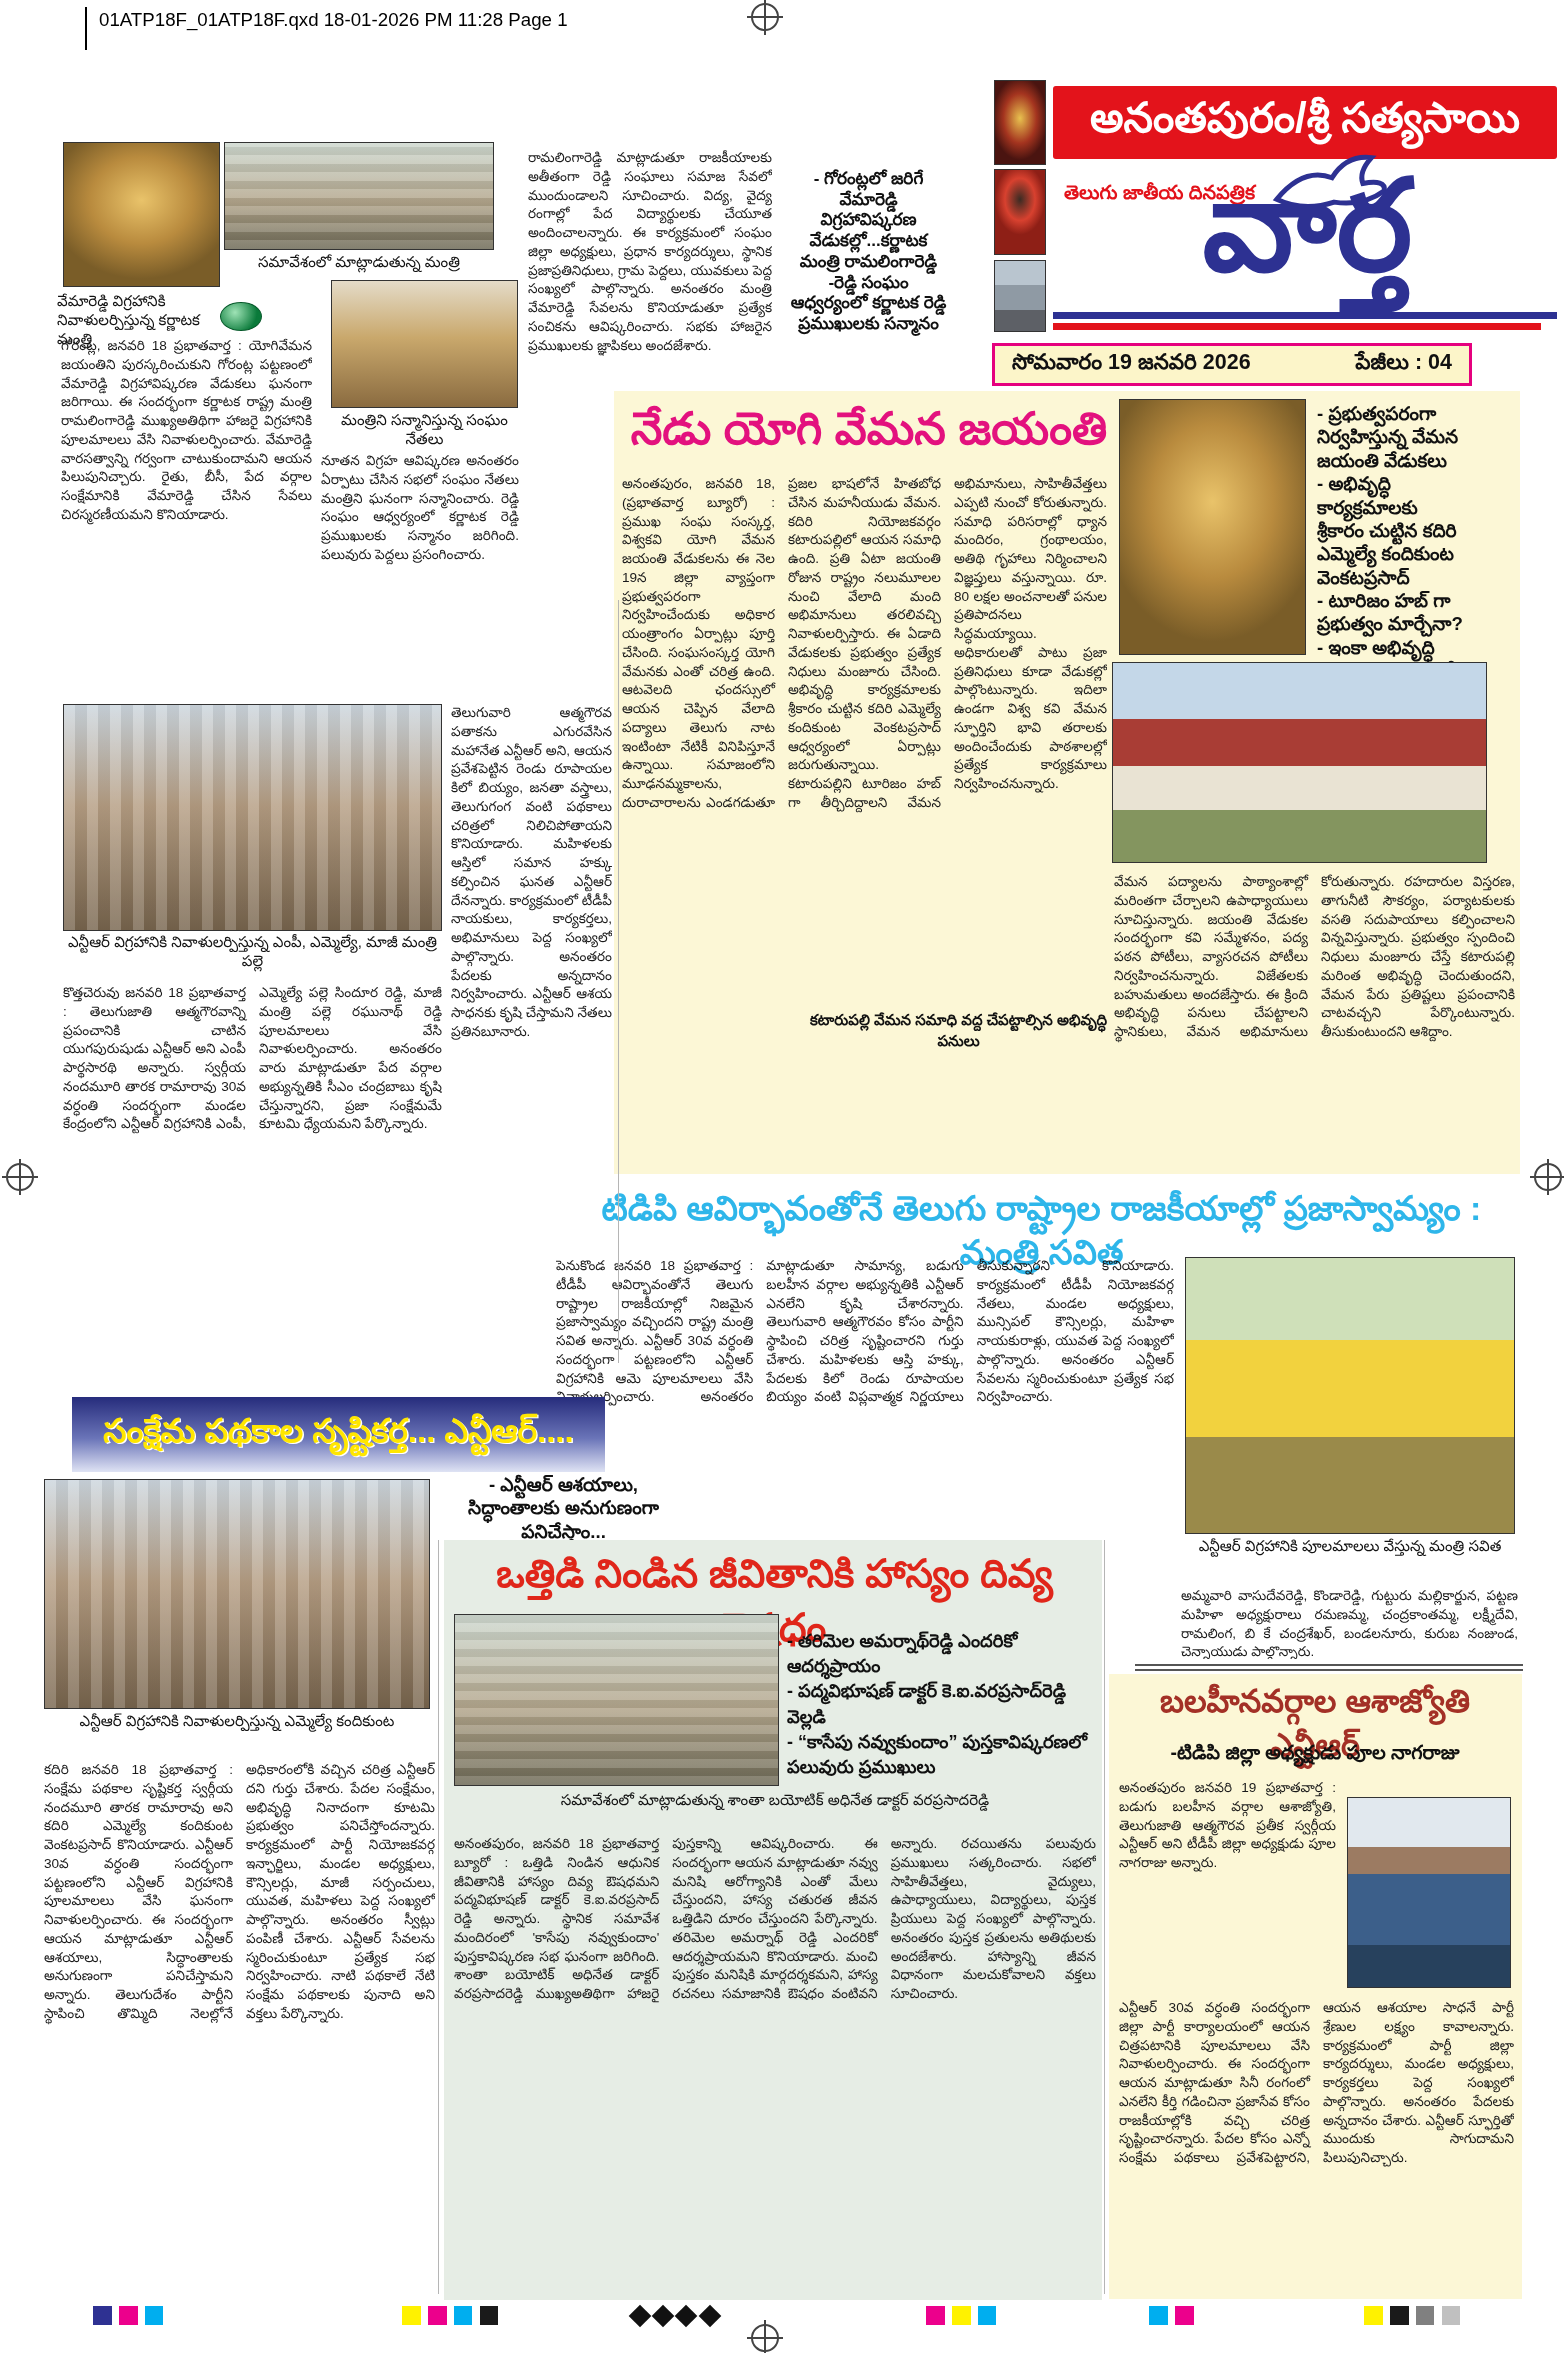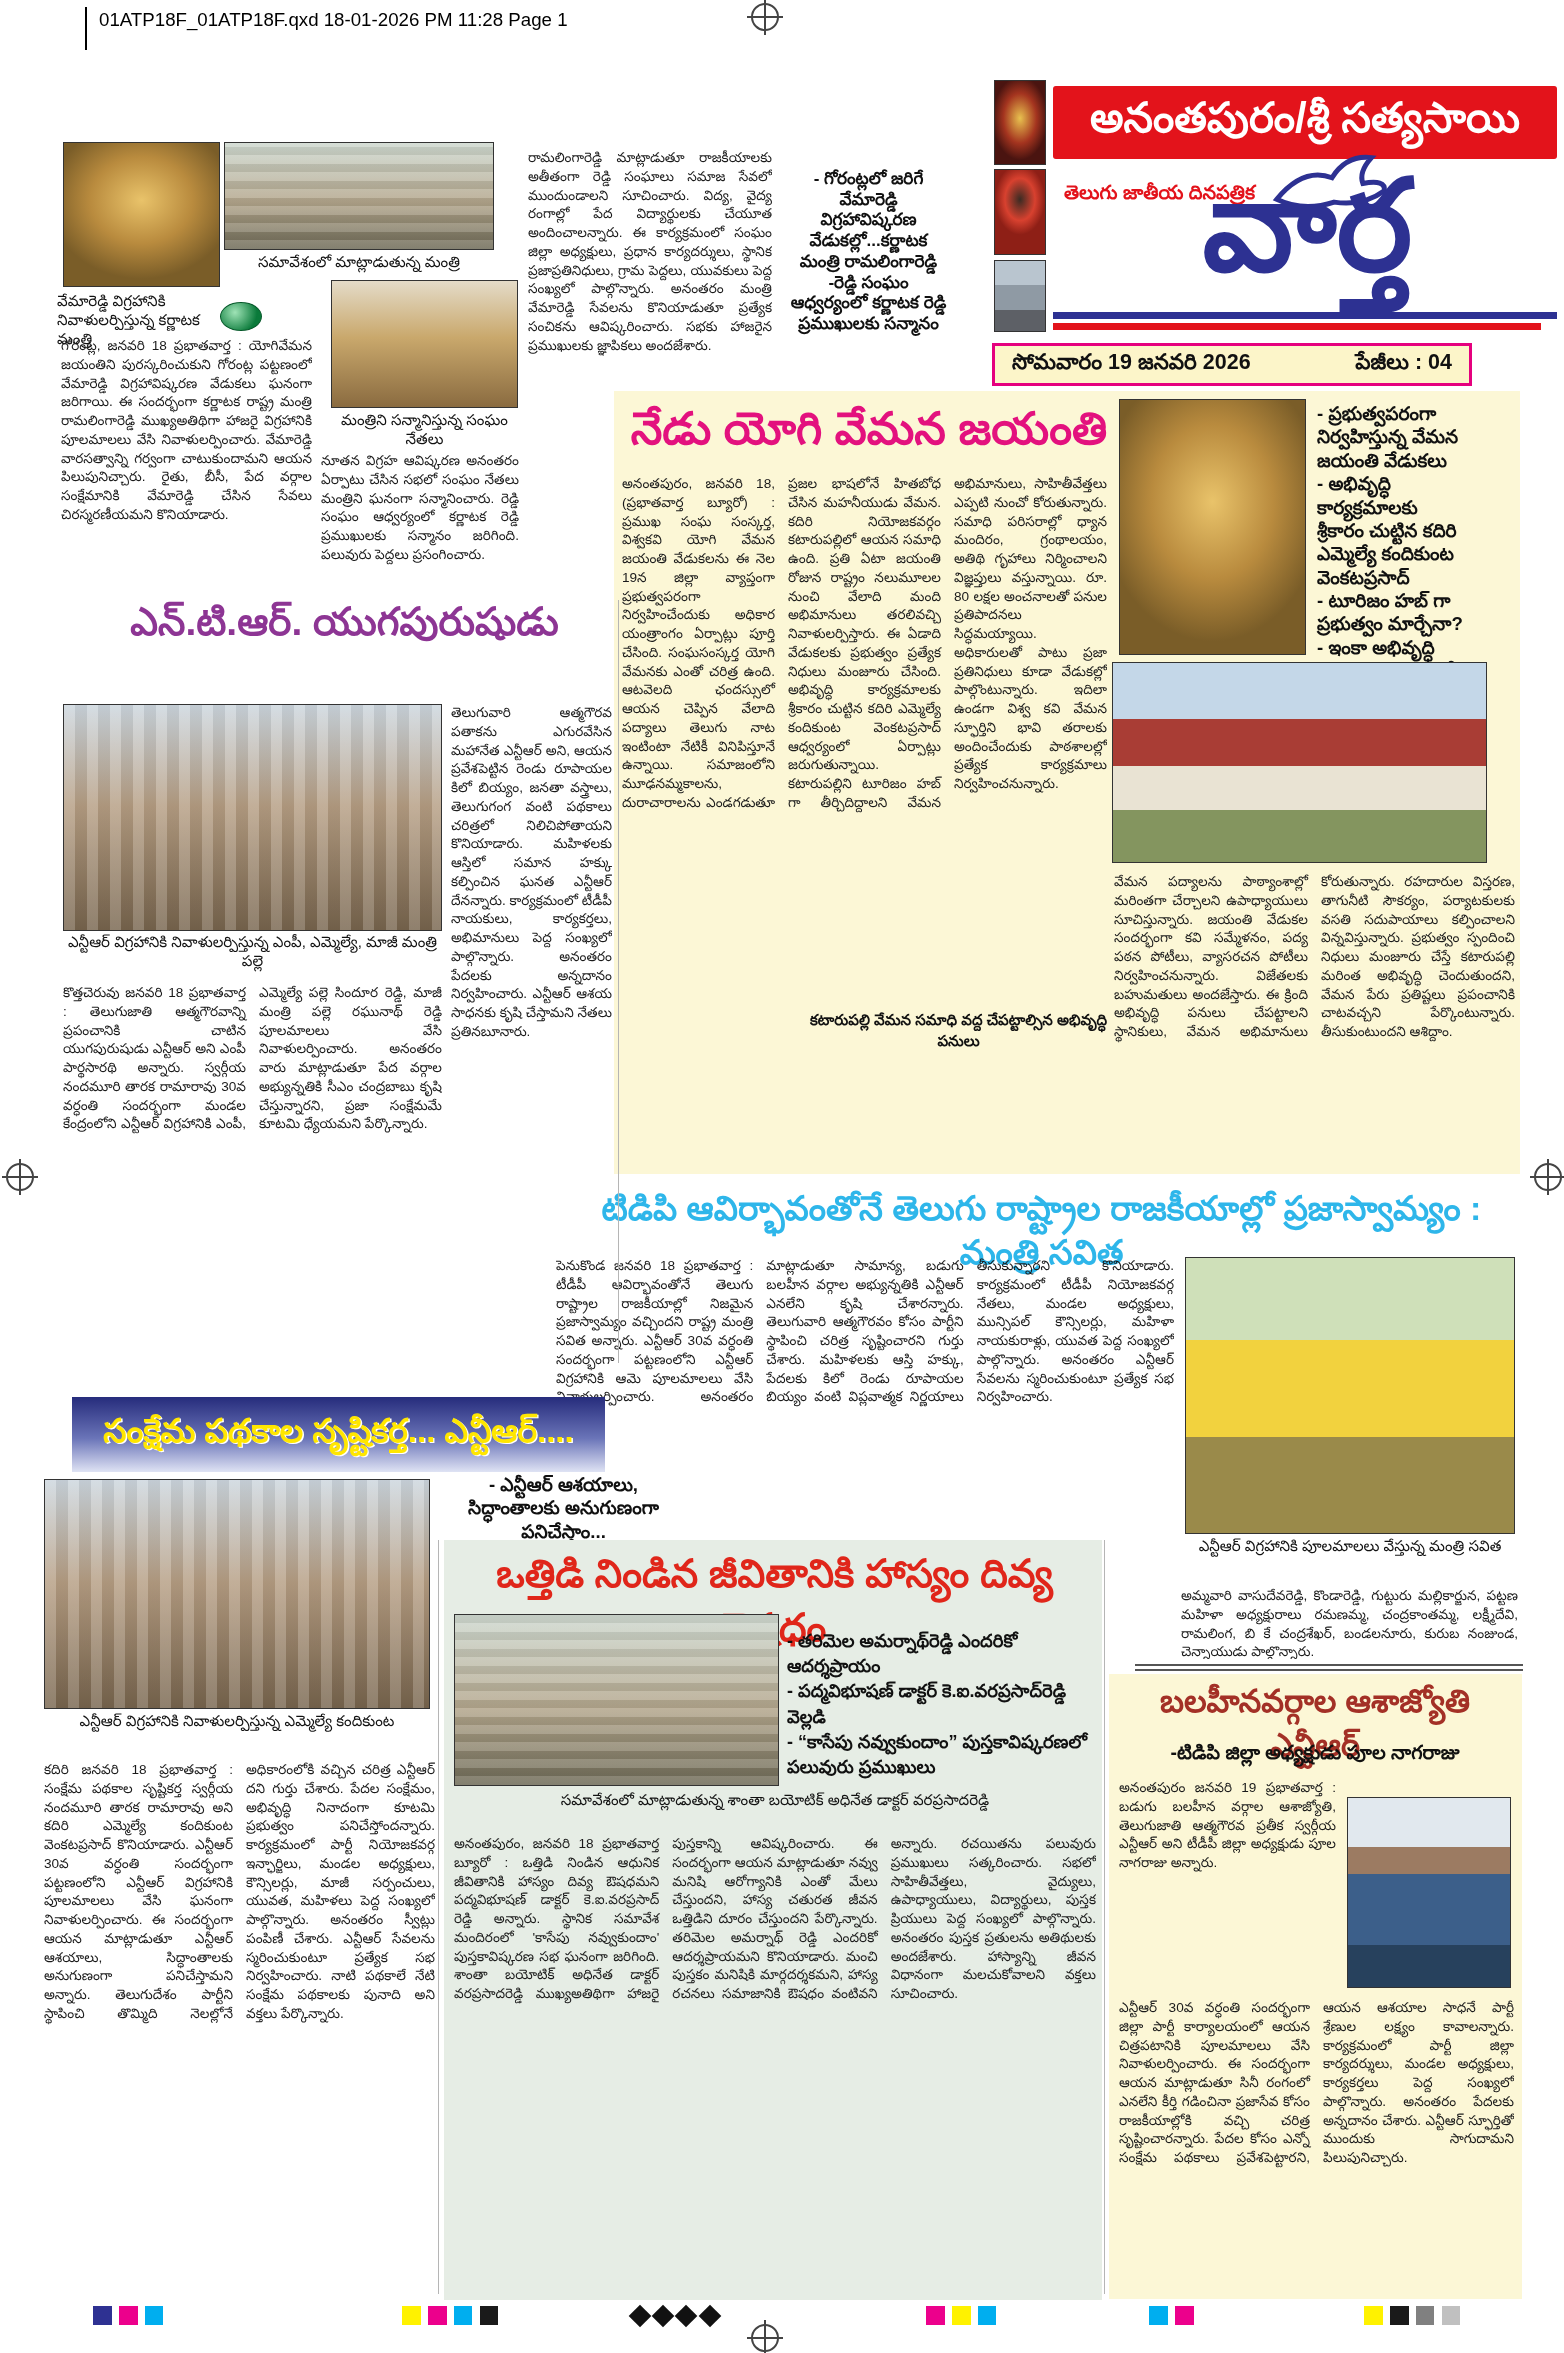--- a/index.html
+++ b/index.html
@@ -107,21 +107,20 @@
 ప్రభుత్వం మార్చేనా?
 - ఇంకా అభివృద్ధి
 కార్యక్రమాలకు ఎన్నో...</div>
 
   <div class="ph ph-building" style="left:1112px;top:662px;width:375px;height:201px;"></div>
 
   <div class="abs body-txt cols3" style="left:622px;top:475px;width:485px;height:688px;">అనంతపురం, జనవరి 18, (ప్రభాతవార్త బ్యూరో) : ప్రముఖ సంఘ సంస్కర్త, విశ్వకవి యోగి వేమన జయంతి వేడుకలను ఈ నెల 19న జిల్లా వ్యాప్తంగా ప్రభుత్వపరంగా నిర్వహించేందుకు అధికార యంత్రాంగం ఏర్పాట్లు పూర్తి చేసింది. సంఘసంస్కర్త యోగి వేమనకు ఎంతో చరిత్ర ఉంది. ఆటవెలది ఛందస్సులో ఆయన చెప్పిన వేలాది పద్యాలు తెలుగు నాట ఇంటింటా నేటికీ వినిపిస్తూనే ఉన్నాయి. సమాజంలోని మూఢనమ్మకాలను, దురాచారాలను ఎండగడుతూ ప్రజల భాషలోనే హితబోధ చేసిన మహనీయుడు వేమన. కదిరి నియోజకవర్గం కటారుపల్లిలో ఆయన సమాధి ఉంది. ప్రతి ఏటా జయంతి రోజున రాష్ట్రం నలుమూలల నుంచి వేలాది మంది అభిమానులు తరలివచ్చి నివాళులర్పిస్తారు. ఈ ఏడాది వేడుకలకు ప్రభుత్వం ప్రత్యేక నిధులు మంజూరు చేసింది. అభివృద్ధి కార్యక్రమాలకు శ్రీకారం చుట్టిన కదిరి ఎమ్మెల్యే కందికుంట వెంకటప్రసాద్ ఆధ్వర్యంలో ఏర్పాట్లు జరుగుతున్నాయి. కటారుపల్లిని టూరిజం హబ్ గా తీర్చిదిద్దాలని వేమన అభిమానులు, సాహితీవేత్తలు ఎప్పటి నుంచో కోరుతున్నారు. సమాధి పరిసరాల్లో ధ్యాన మందిరం, గ్రంథాలయం, అతిథి గృహాలు నిర్మించాలని విజ్ఞప్తులు వస్తున్నాయి. రూ. 80 లక్షల అంచనాలతో పనుల ప్రతిపాదనలు సిద్ధమయ్యాయి. అధికారులతో పాటు ప్రజా ప్రతినిధులు కూడా వేడుకల్లో పాల్గొంటున్నారు. ఇదిలా ఉండగా విశ్వ కవి వేమన స్ఫూర్తిని భావి తరాలకు అందించేందుకు పాఠశాలల్లో ప్రత్యేక కార్యక్రమాలు నిర్వహించనున్నారు.</div>
   <div class="abs" style="left:790px;top:1011px;width:337px;background:#fcf7d6;font-size:15px;font-weight:bold;text-align:center;">కటారుపల్లి వేమన సమాధి వద్ద చేపట్టాల్సిన అభివృద్ధి పనులు</div>
   <div class="abs body-txt cols2" style="left:1114px;top:873px;width:401px;height:290px;">వేమన పద్యాలను పాఠ్యాంశాల్లో మరింతగా చేర్చాలని ఉపాధ్యాయులు సూచిస్తున్నారు. జయంతి వేడుకల సందర్భంగా కవి సమ్మేళనం, పద్య పఠన పోటీలు, వ్యాసరచన పోటీలు నిర్వహించనున్నారు. విజేతలకు బహుమతులు అందజేస్తారు. ఈ క్రింది అభివృద్ధి పనులు చేపట్టాలని స్థానికులు, వేమన అభిమానులు కోరుతున్నారు. రహదారుల విస్తరణ, తాగునీటి సౌకర్యం, పర్యాటకులకు వసతి సదుపాయాలు కల్పించాలని విన్నవిస్తున్నారు. ప్రభుత్వం స్పందించి నిధులు మంజూరు చేస్తే కటారుపల్లి మరింత అభివృద్ధి చెందుతుందని, వేమన పేరు ప్రతిష్టలు ప్రపంచానికి చాటవచ్చని పేర్కొంటున్నారు. తీసుకుంటుందని ఆశిద్దాం.</div>
 
-  <div class="abs" style="left:86px;top:600px;width:517px;height:46px;font-size:39px;font-weight:bold;color:#8d3594;text-align:center;">ఎన్.టి.ఆర్. యుగపురుషుడు</div>
 
   <div class="ph ph-crowd" style="left:63px;top:704px;width:379px;height:227px;"></div>
   <div class="abs cap" style="left:63px;top:933px;width:379px;">ఎన్టీఆర్ విగ్రహానికి నివాళులర్పిస్తున్న ఎంపీ, ఎమ్మెల్యే, మాజీ మంత్రి పల్లె</div>
 
   <div class="abs body-txt cols2" style="left:63px;top:984px;width:379px;height:379px;">కొత్తచెరువు జనవరి 18 ప్రభాతవార్త : తెలుగుజాతి ఆత్మగౌరవాన్ని ప్రపంచానికి చాటిన యుగపురుషుడు ఎన్టీఆర్ అని ఎంపీ పార్థసారథి అన్నారు. స్వర్గీయ నందమూరి తారక రామారావు 30వ వర్ధంతి సందర్భంగా మండల కేంద్రంలోని ఎన్టీఆర్ విగ్రహానికి ఎంపీ, ఎమ్మెల్యే పల్లె సిందూర రెడ్డి, మాజీ మంత్రి పల్లె రఘునాథ్ రెడ్డి పూలమాలలు వేసి నివాళులర్పించారు. అనంతరం వారు మాట్లాడుతూ పేద వర్గాల అభ్యున్నతికి సీఎం చంద్రబాబు కృషి చేస్తున్నారని, ప్రజా సంక్షేమమే కూటమి ధ్యేయమని పేర్కొన్నారు.</div>
   <div class="abs body-txt" style="left:451px;top:704px;width:161px;height:659px;">తెలుగువారి ఆత్మగౌరవ పతాకను ఎగురవేసిన మహానేత ఎన్టీఆర్ అని, ఆయన ప్రవేశపెట్టిన రెండు రూపాయల కిలో బియ్యం, జనతా వస్త్రాలు, తెలుగుగంగ వంటి పథకాలు చరిత్రలో నిలిచిపోతాయని కొనియాడారు. మహిళలకు ఆస్తిలో సమాన హక్కు కల్పించిన ఘనత ఎన్టీఆర్ దేనన్నారు. కార్యక్రమంలో టీడీపీ నాయకులు, కార్యకర్తలు, అభిమానులు పెద్ద సంఖ్యలో పాల్గొన్నారు. అనంతరం పేదలకు అన్నదానం నిర్వహించారు. ఎన్టీఆర్ ఆశయ సాధనకు కృషి చేస్తామని నేతలు ప్రతినబూనారు.</div>
 
   <div class="abs" style="left:564px;top:1186px;width:955px;height:63px;font-size:34px;font-weight:bold;color:#2eb6ea;text-align:center;line-height:1.3;">టిడిపి ఆవిర్భావంతోనే తెలుగు రాష్ట్రాల రాజకీయాల్లో ప్రజాస్వామ్యం : మంత్రి సవిత</div>
   <div class="abs body-txt cols3" style="left:556px;top:1257px;width:618px;height:399px;">పెనుకొండ జనవరి 18 ప్రభాతవార్త : టీడీపీ ఆవిర్భావంతోనే తెలుగు రాష్ట్రాల రాజకీయాల్లో నిజమైన ప్రజాస్వామ్యం వచ్చిందని రాష్ట్ర మంత్రి సవిత అన్నారు. ఎన్టీఆర్ 30వ వర్ధంతి సందర్భంగా పట్టణంలోని ఎన్టీఆర్ విగ్రహానికి ఆమె పూలమాలలు వేసి నివాళులర్పించారు. అనంతరం మాట్లాడుతూ సామాన్య, బడుగు బలహీన వర్గాల అభ్యున్నతికి ఎన్టీఆర్ ఎనలేని కృషి చేశారన్నారు. తెలుగువారి ఆత్మగౌరవం కోసం పార్టీని స్థాపించి చరిత్ర సృష్టించారని గుర్తు చేశారు. మహిళలకు ఆస్తి హక్కు, పేదలకు కిలో రెండు రూపాయల బియ్యం వంటి విప్లవాత్మక నిర్ణయాలు తీసుకున్నారని కొనియాడారు. కార్యక్రమంలో టీడీపీ నియోజకవర్గ నేతలు, మండల అధ్యక్షులు, మున్సిపల్ కౌన్సిలర్లు, మహిళా నాయకురాళ్లు, యువత పెద్ద సంఖ్యలో పాల్గొన్నారు. అనంతరం ఎన్టీఆర్ సేవలను స్మరించుకుంటూ ప్రత్యేక సభ నిర్వహించారు.</div>
   <div class="ph ph-flag" style="left:1185px;top:1257px;width:330px;height:277px;"></div>

